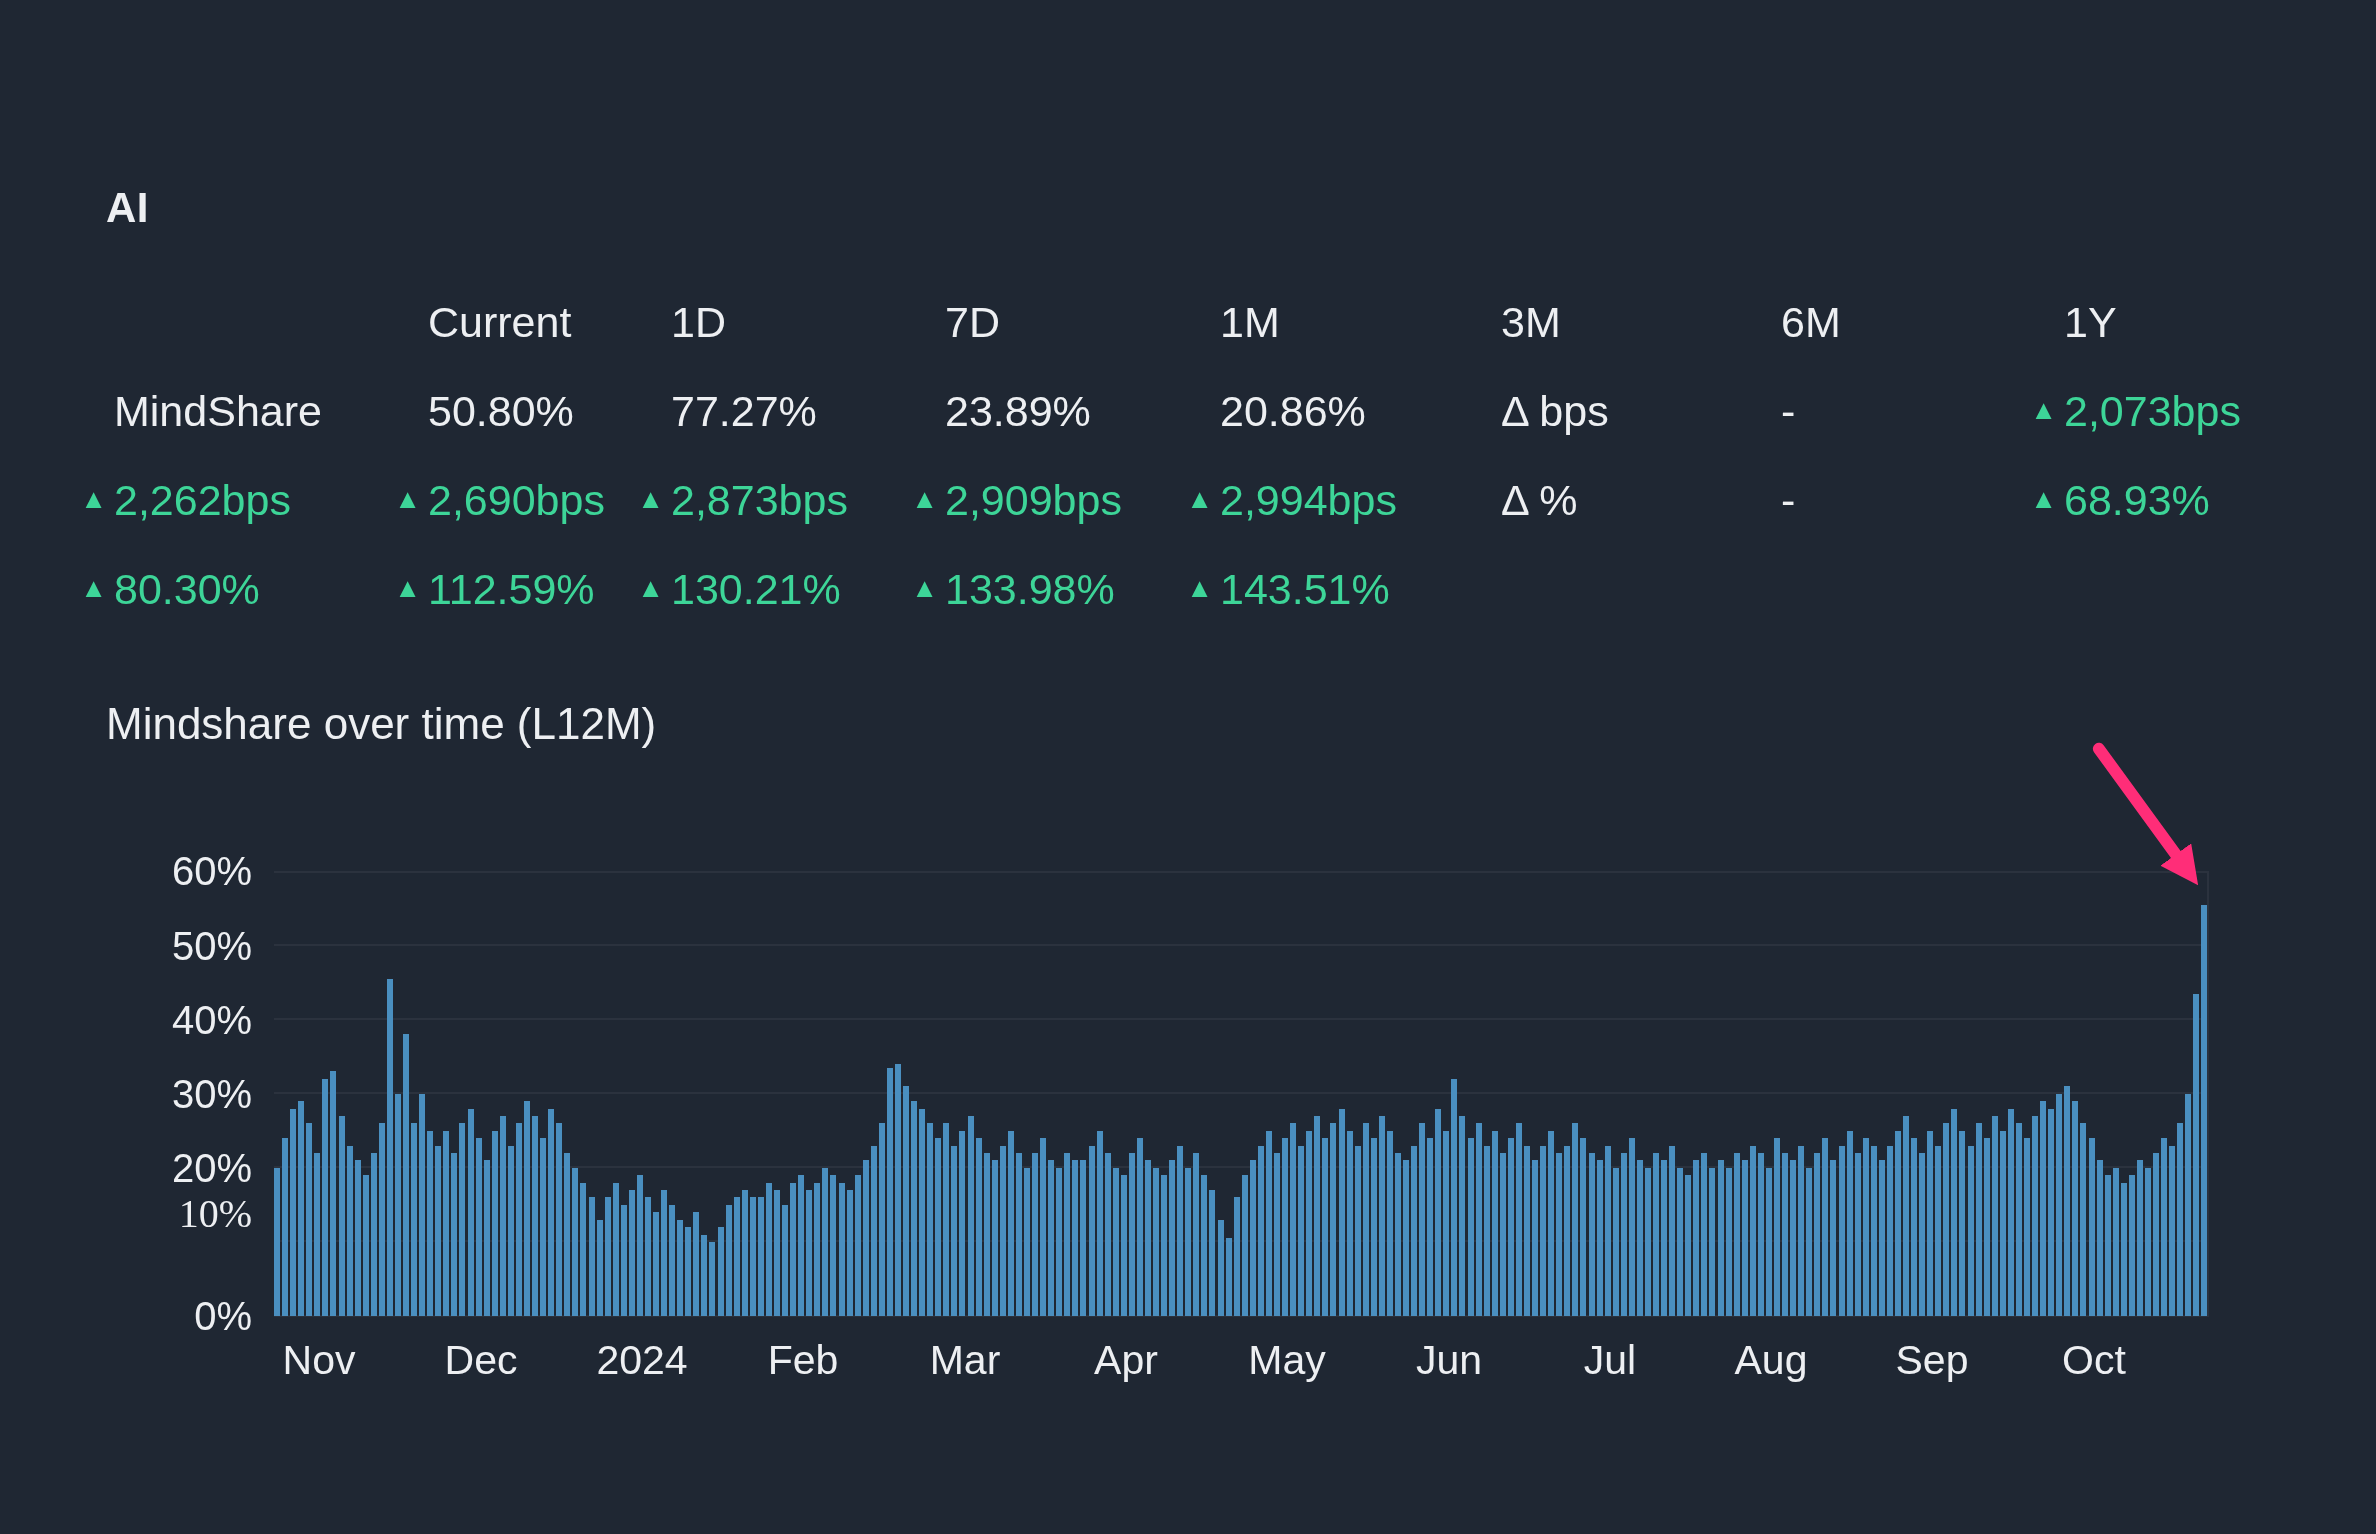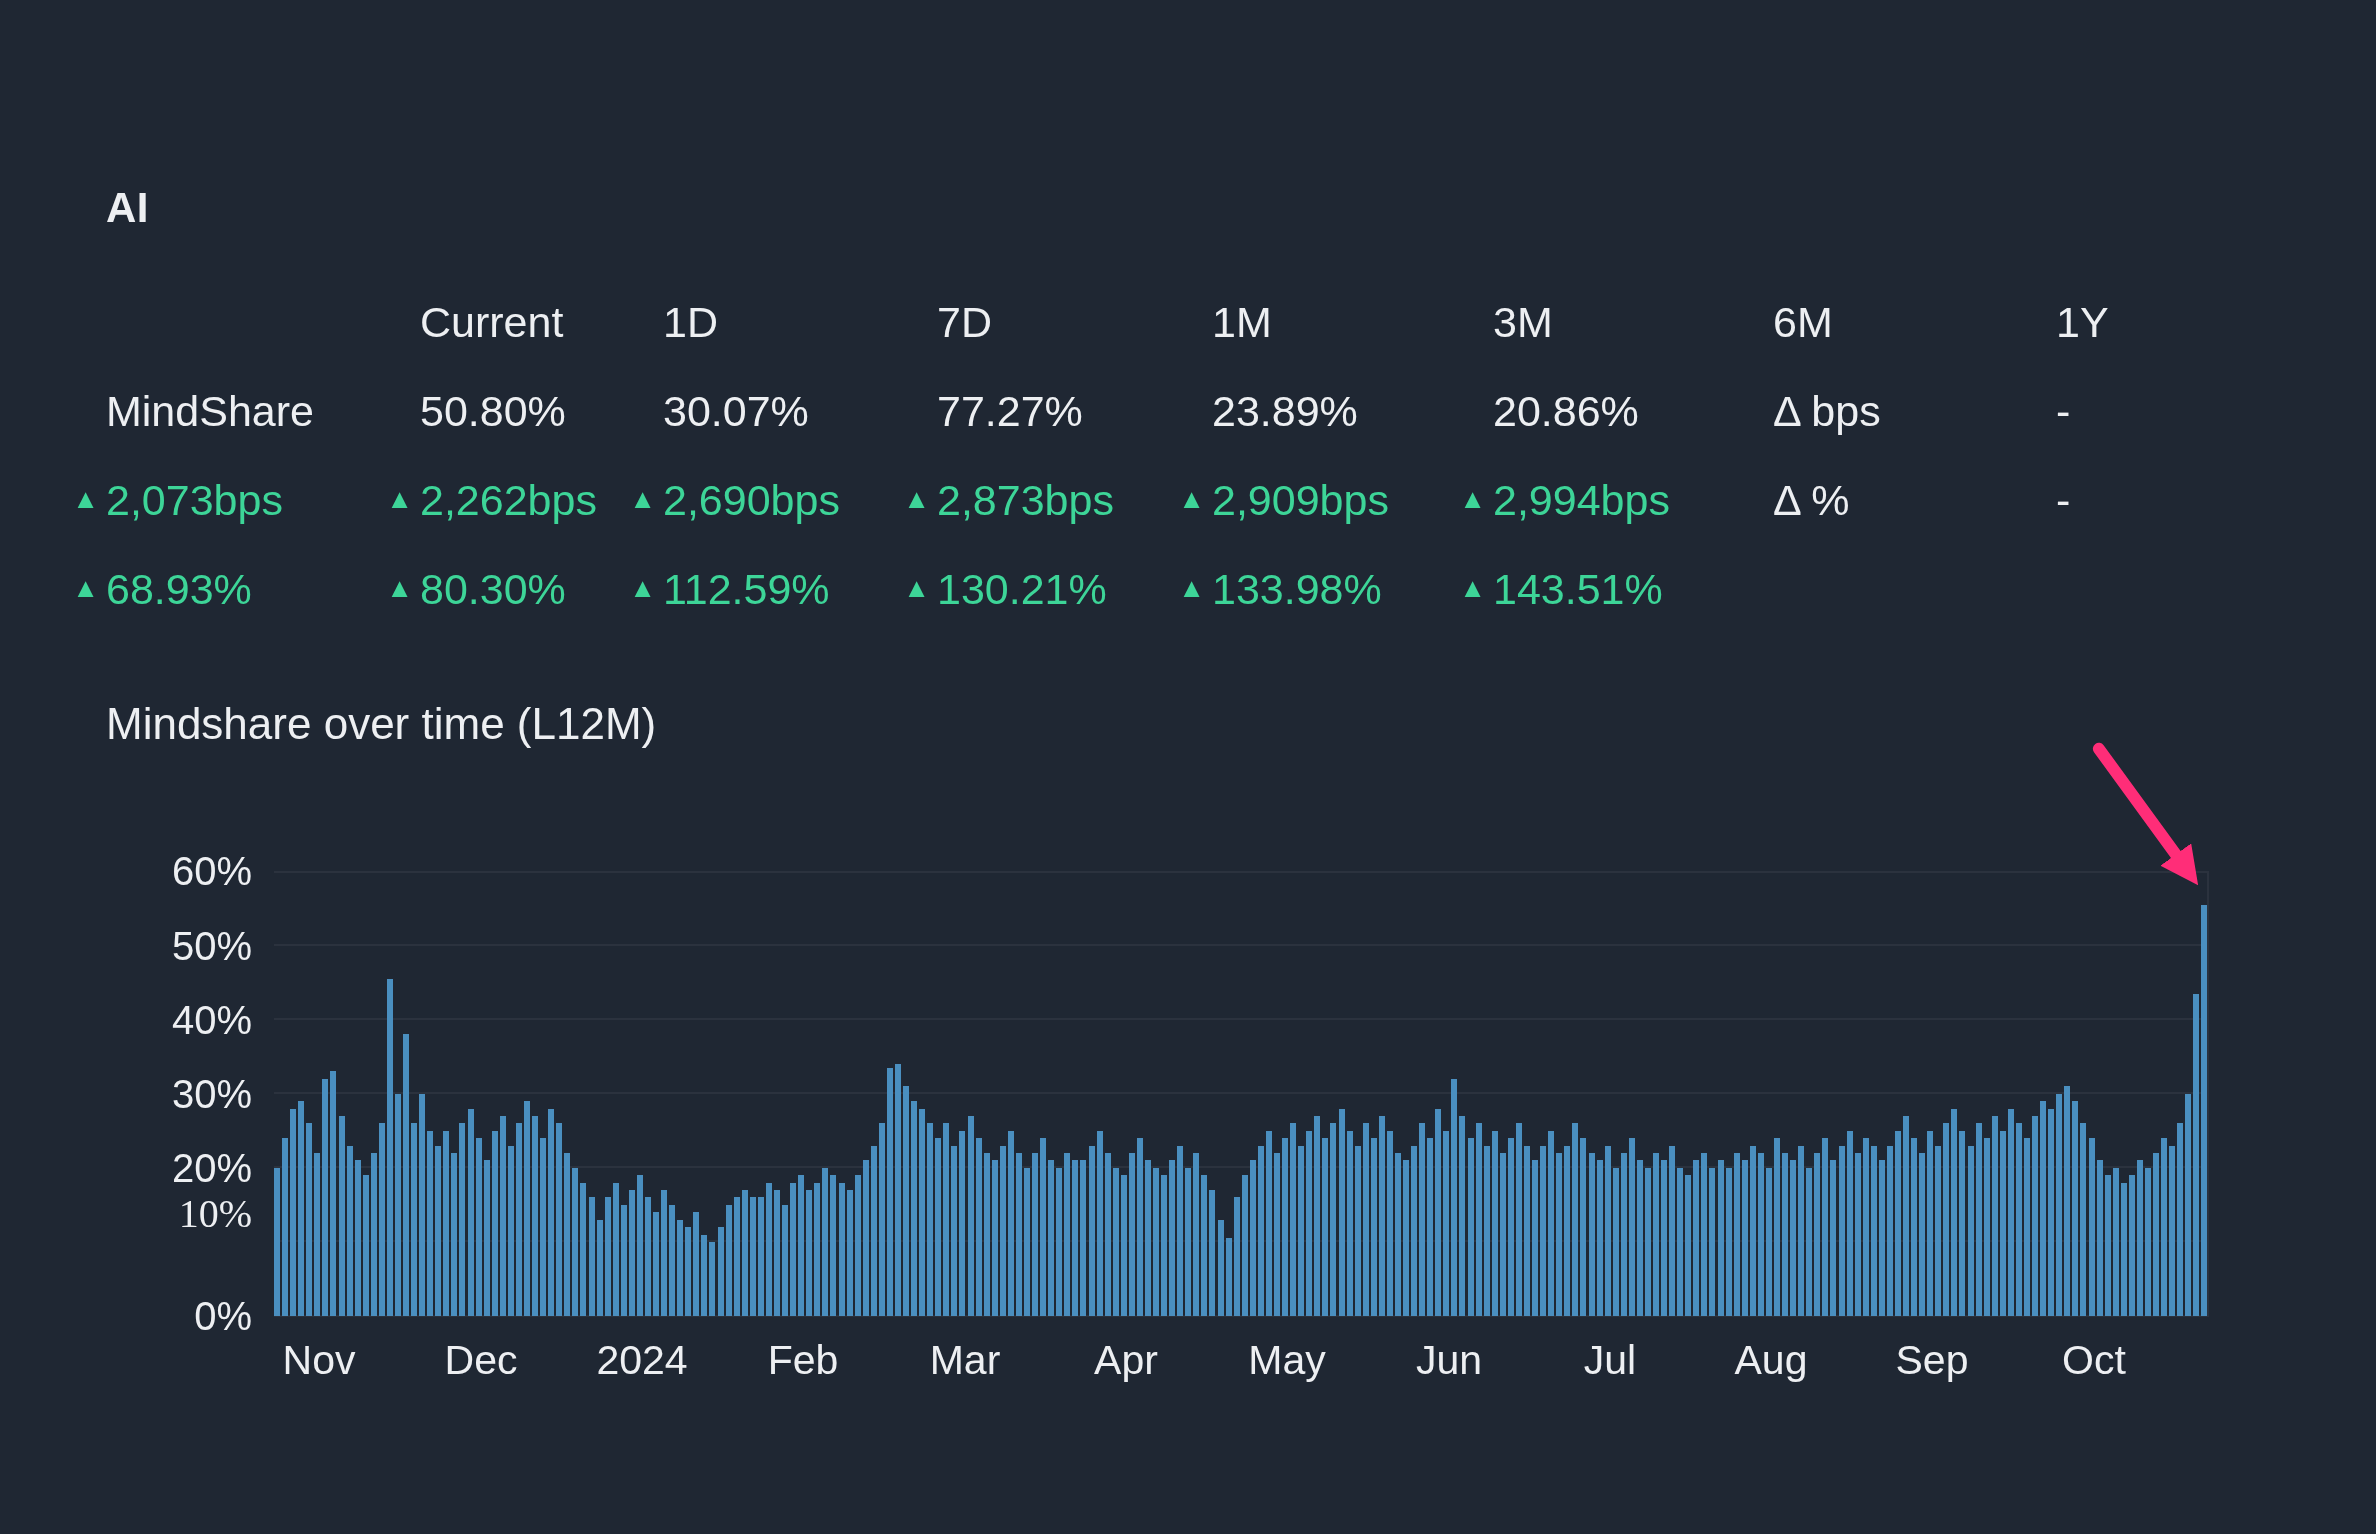--- a/index.html
+++ b/index.html
@@ -9,21 +9,21 @@
     color: var(--text, #edeff2);
     font-family: "Liberation Sans", sans-serif;
     position: relative;
     overflow: hidden;
   }
   .page-title {
     position: absolute; left: 106px; top: 184px;
     font-size: 42px; font-weight: 700; letter-spacing: 0.5px;
   }
   .stats-table {
-    position: absolute; left: 106px; top: 278px;
+    position: absolute; left: 114px; top: 278px;
     display: grid;
     grid-template-columns: 314px 243px 274px 275px 281px 280px 283px auto;
     grid-auto-rows: 89px;
     font-size: 43px;
   }
   .cell { line-height: 89px; white-space: nowrap; position: relative; }
   .cell.header { color: var(--text, #edeff2); }
   .cell.rowlabel { color: var(--text, #edeff2); }
   .cell.delta { color: var(--positive, #3dd598); }
   .tri {
@@ -75,21 +75,20 @@
     <div class="cell rowlabel"></div>
     <div class="cell header">Current</div>
     <div class="cell header">1D</div>
     <div class="cell header">7D</div>
     <div class="cell header">1M</div>
     <div class="cell header">3M</div>
     <div class="cell header">6M</div>
     <div class="cell header">1Y</div>
     <div class="cell rowlabel">MindShare</div>
     <div class="cell">50.80%</div>
-    <div class="cell">30.07%</div>
     <div class="cell">77.27%</div>
     <div class="cell">23.89%</div>
     <div class="cell">20.86%</div>
     <div class="cell rowlabel">Δ bps</div>
     <div class="cell">-</div>
     <div class="cell delta"><span class="tri">▲</span>2,073bps</div>
     <div class="cell delta"><span class="tri">▲</span>2,262bps</div>
     <div class="cell delta"><span class="tri">▲</span>2,690bps</div>
     <div class="cell delta"><span class="tri">▲</span>2,873bps</div>
     <div class="cell delta"><span class="tri">▲</span>2,909bps</div>

